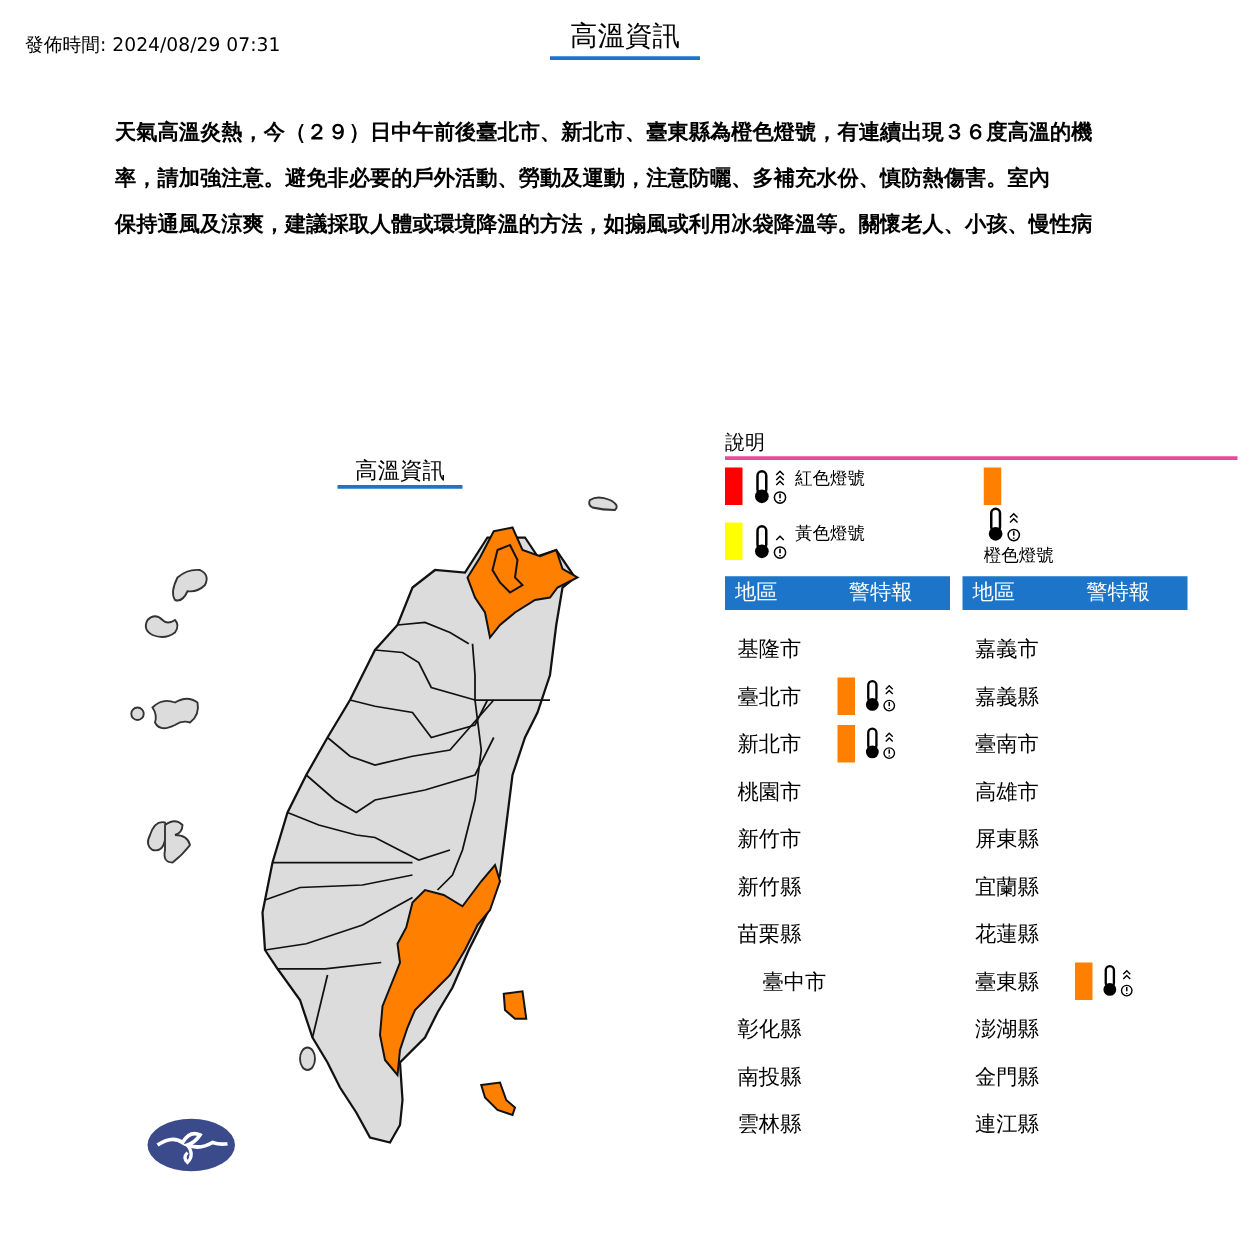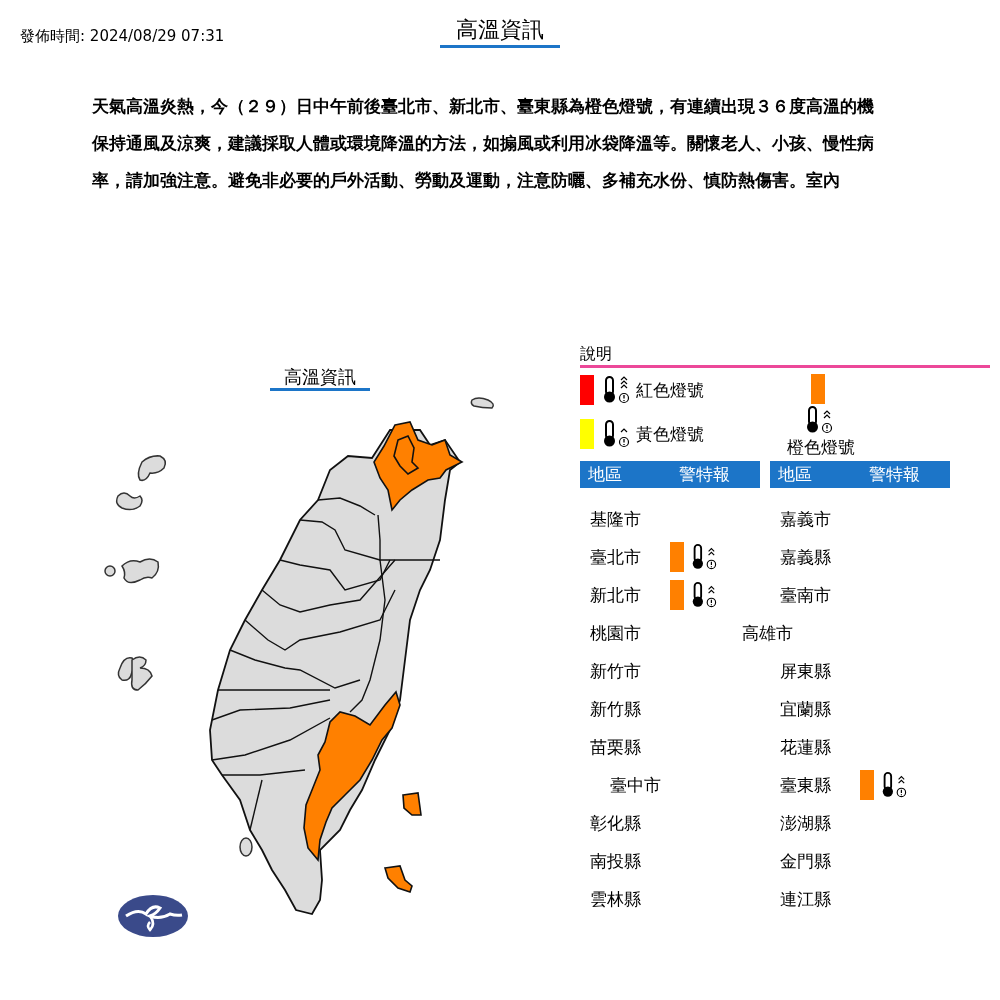--- a/index.html
+++ b/index.html
@@ -7,21 +7,21 @@
          font-family: "DejaVu Sans", "Liberation Sans", sans-serif; color:#000; }
   .meta { position:absolute; left:20px; top:26px; font-size:15px; line-height:20px; }
   .title-top { position:absolute; left:440px; top:16px; width:120px; text-align:center;
                font-size:22px; line-height:28px; border-bottom:3px solid #1c75c8; padding-bottom:1px; }
   .desc { position:absolute; left:80px; top:82px; width:850px; font-size:17px; line-height:25px; }
   .desc p { margin:12px;font-weight:bold; }
   .map-title { position:absolute; left:270px; top:366px; width:100px; text-align:center;
                font-size:18px; line-height:22px; border-bottom:3px solid #1c75c8; }
   .legend-title { position:absolute; left:580px; top:343px; width:410px; font-size:16px;
                   line-height:22px; border-bottom:3px solid #ec4899; }
-  .legend-item { position:absolute; display:flex; align-items:center; font-size:17px; }
+  .legend-item { position:absolute; display:flex; font-size:14px; }
   .swatch { width:14px; height:30px; display:inline-block; margin-right:6px; }
   .thermo { width:30px; height:32px; display:inline-block; margin-right:6px; }
   .thermo svg { width:30px; height:32px; }
   .tbl-head { position:absolute; top:461px; width:180px; height:27px; background:#1c75c8; color:#fff;
               display:flex; font-size:17px; line-height:27px; }
   .tbl-head span:first-child { width:85px; padding-left:8px; box-sizing:border-box; }
   .tbl-head span:last-child { width:95px; padding-left:14px; box-sizing:border-box; }
   .row { position:absolute; height:38px; display:flex; align-items:center; font-size:17px; }
   .row .name { width:90px; padding-left:10px; box-sizing:border-box; }
   .row .warn { display:flex; align-items:center; }
@@ -36,22 +36,22 @@
   <div>
     <span>發佈時間:</span>
     <span>2024/08/29 07:31</span>
   </div>
 </div>
 
 <div class="title-top">高溫資訊</div>
 
 <div class="desc">
   <p>天氣高溫炎熱，今（２９）日中午前後臺北市、新北市、臺東縣為橙色燈號，有連續出現３６度高溫的機</p>
+  <p>率，請加強注意。避免非必要的戶外活動、勞動及運動，注意防曬、多補充水份、慎防熱傷害。室內</p>
   <p>保持通風及涼爽，建議採取人體或環境降溫的方法，如搧風或利用冰袋降溫等。關懷老人、小孩、慢性病</p>
-  <p>率，請加強注意。避免非必要的戶外活動、勞動及運動，注意防曬、多補充水份、慎防熱傷害。室內</p>
 </div>
 
 <div class="map-title">高溫資訊</div>
 
 <svg style="position:absolute;left:0;top:0" width="520" height="1000" viewBox="0 0 520 1000">
   <g stroke="#333" stroke-width="1.5" fill="#dcdcdc">
 
     <path d="M142,462 Q150,455 160,456 Q168,460 164,468 Q158,474 150,473 Q146,482 140,480 Q136,474 142,462Z"></path>
     <path d="M118,496 Q124,490 130,496 Q134,500 140,496 Q144,500 140,506 Q132,512 122,508 Q114,504 118,496Z"></path>
     <circle cx="110" cy="571" r="5"></circle>
@@ -202,21 +202,21 @@
     </div>
     <div class="row" style="left: 770px; top: 500px;">
       <span class="name">嘉義市</span>
     </div>
     <div class="row" style="left: 770px; top: 538px;">
       <span class="name">嘉義縣</span>
     </div>
     <div class="row" style="left: 770px; top: 576px;">
       <span class="name">臺南市</span>
     </div>
-    <div class="row" style="left: 732px; top: 614px;">
+    <div class="row" style="left: 770px; top: 614px;">
       <span class="name">高雄市</span>
     </div>
     <div class="row" style="left: 770px; top: 652px;">
       <span class="name">屏東縣</span>
     </div>
     <div class="row" style="left: 770px; top: 690px;">
       <span class="name">宜蘭縣</span>
     </div>
     <div class="row" style="left: 770px; top: 728px;">
       <span class="name">花蓮縣</span>

